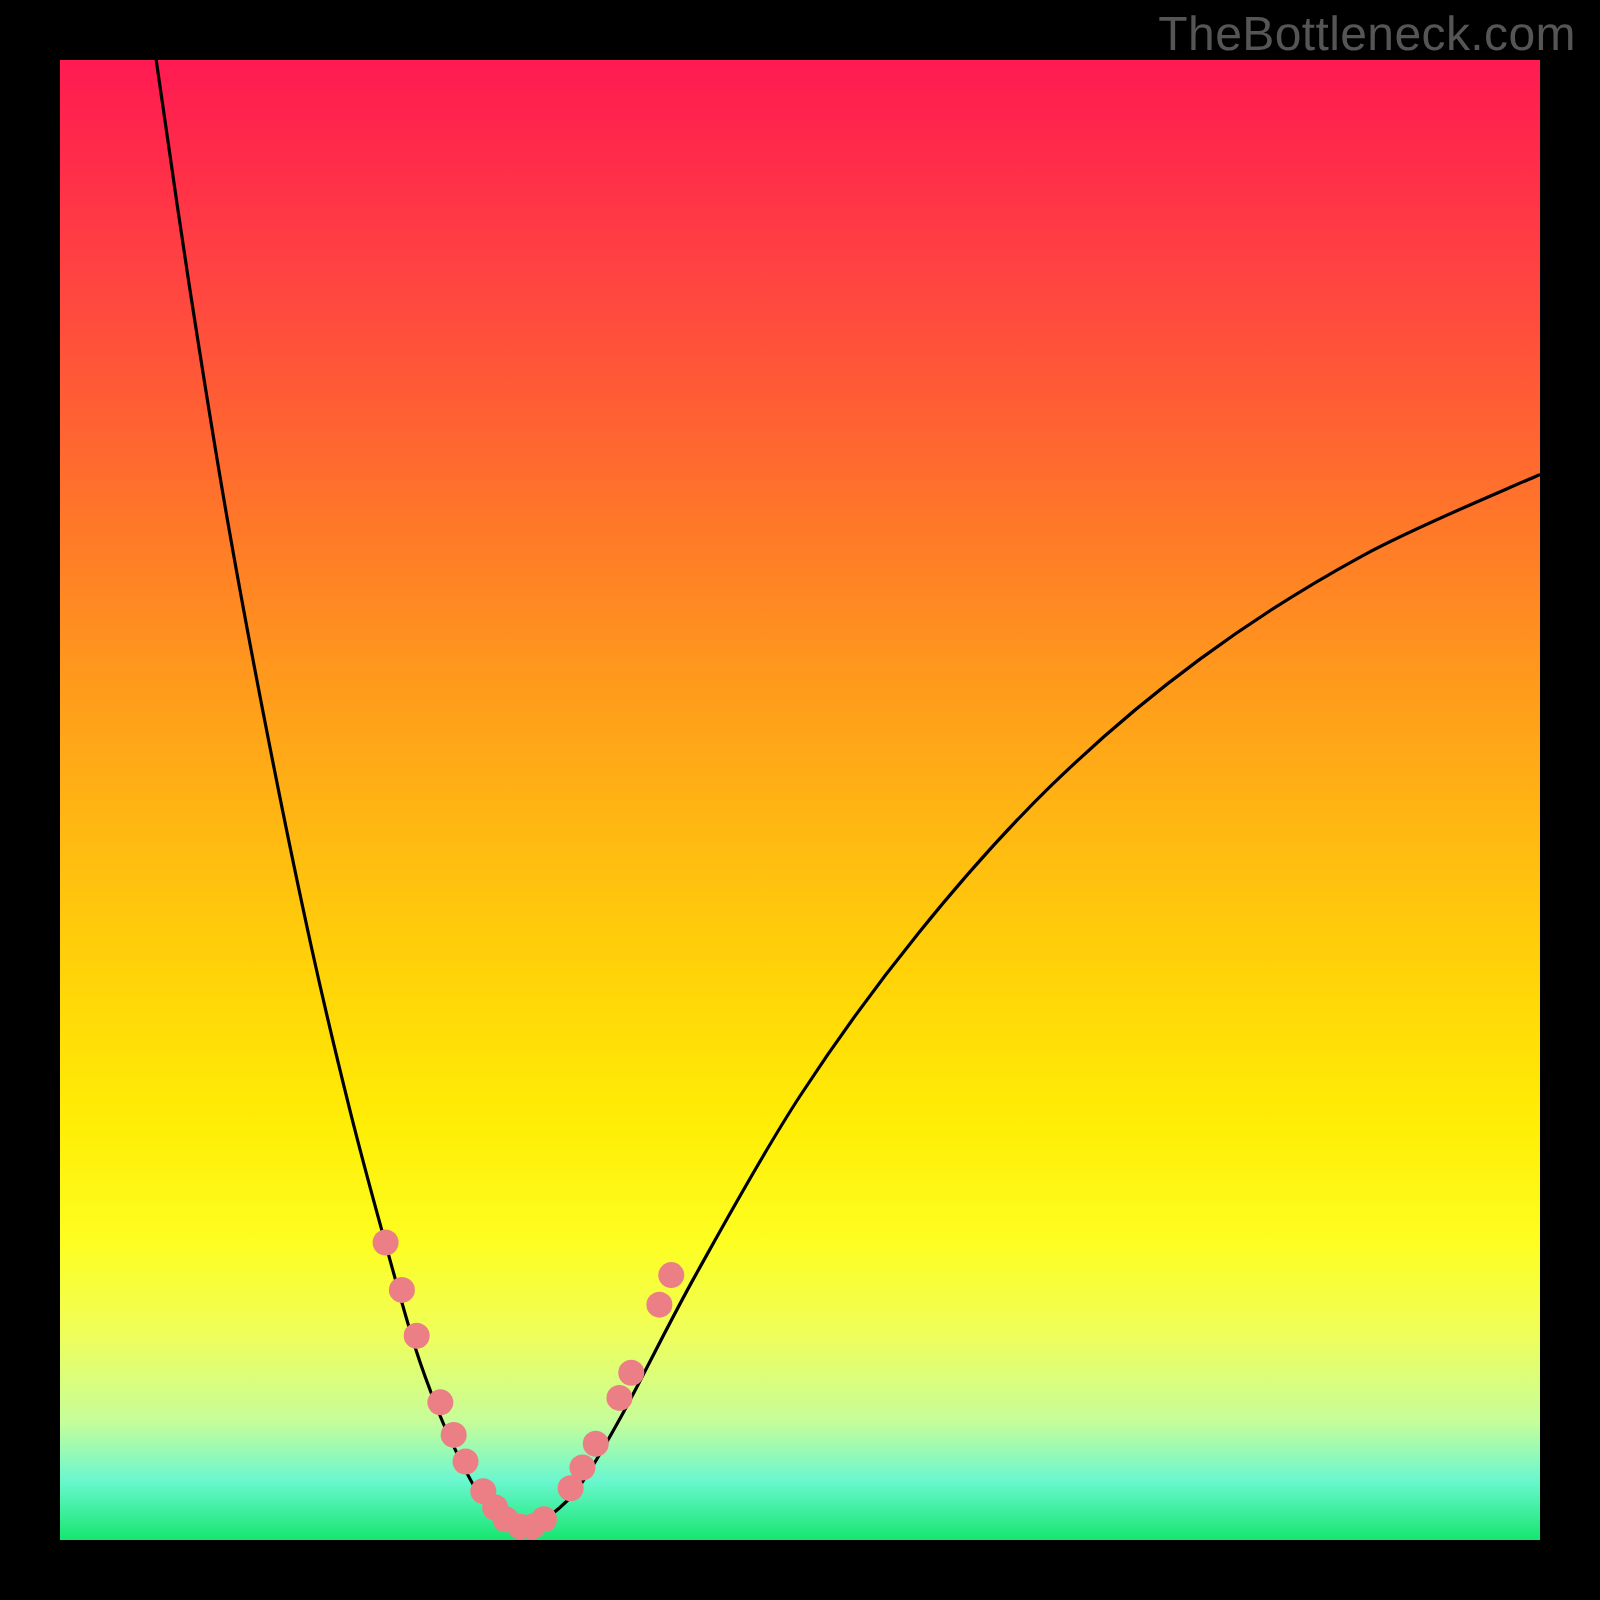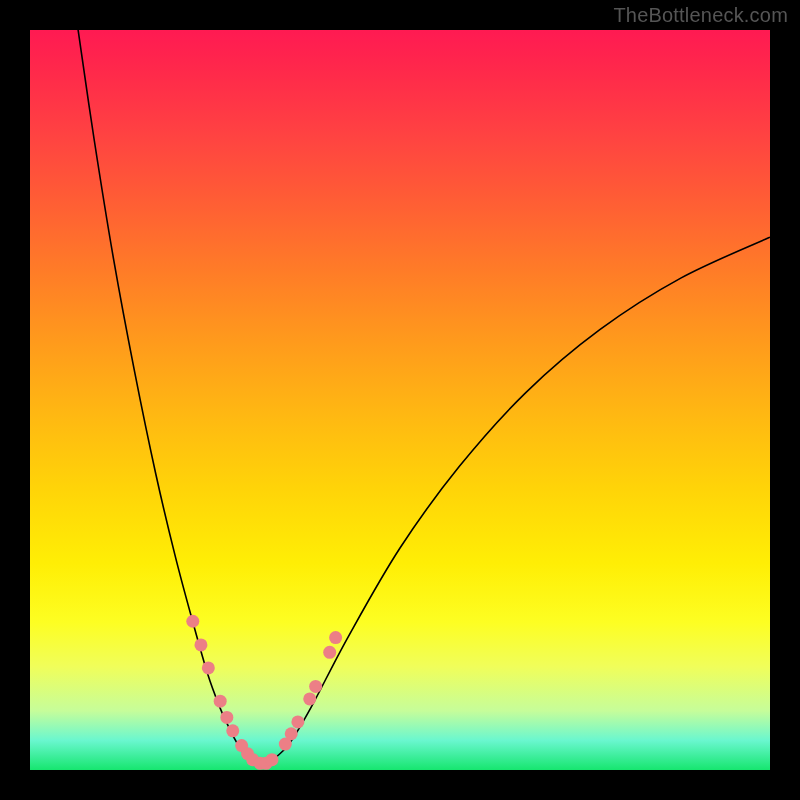--- a/index.html
+++ b/index.html
@@ -9,21 +9,21 @@
     background: #000;
     position: relative;
     font-family: Arial, Helvetica, sans-serif;
     overflow: hidden;
   }
   .watermark {
     position: absolute;
     top: 4px;
     right: 12px;
     color: #555;
-    font-size: 20px;
+    font-size: 24px;
     letter-spacing: 0.2px;
     z-index: 10;
   }
   .plot-area {
     position: absolute;
     left: 30px;
     top: 30px;
     width: 740px;
     height: 740px;
     background: linear-gradient(to bottom,

